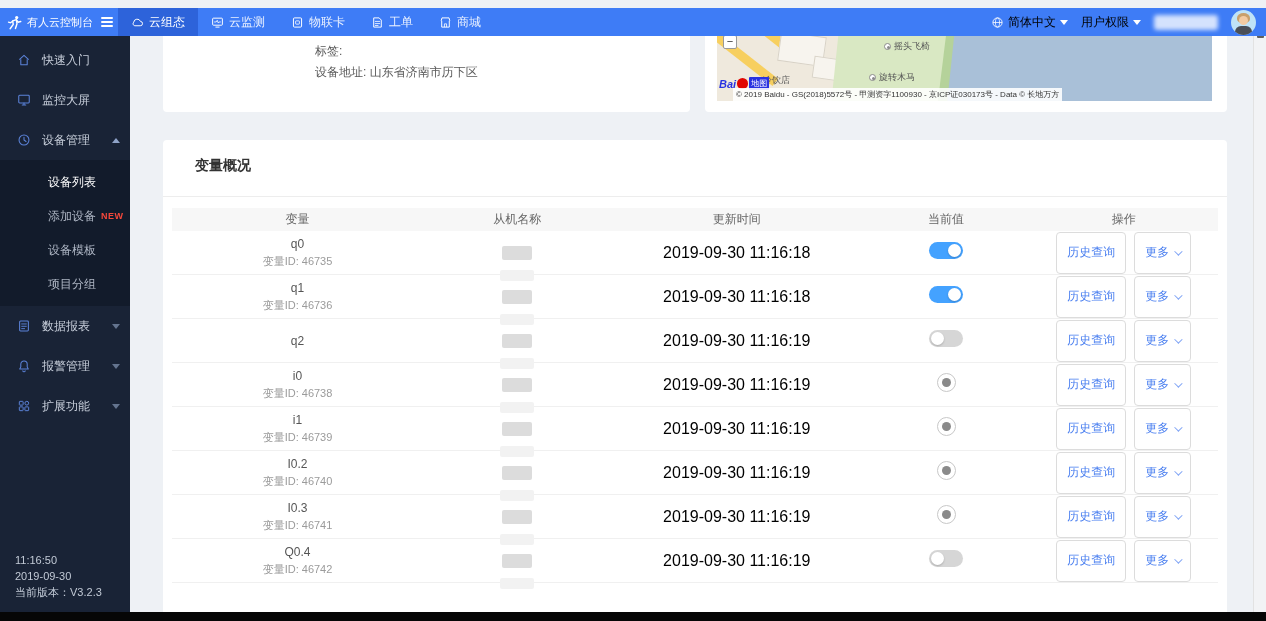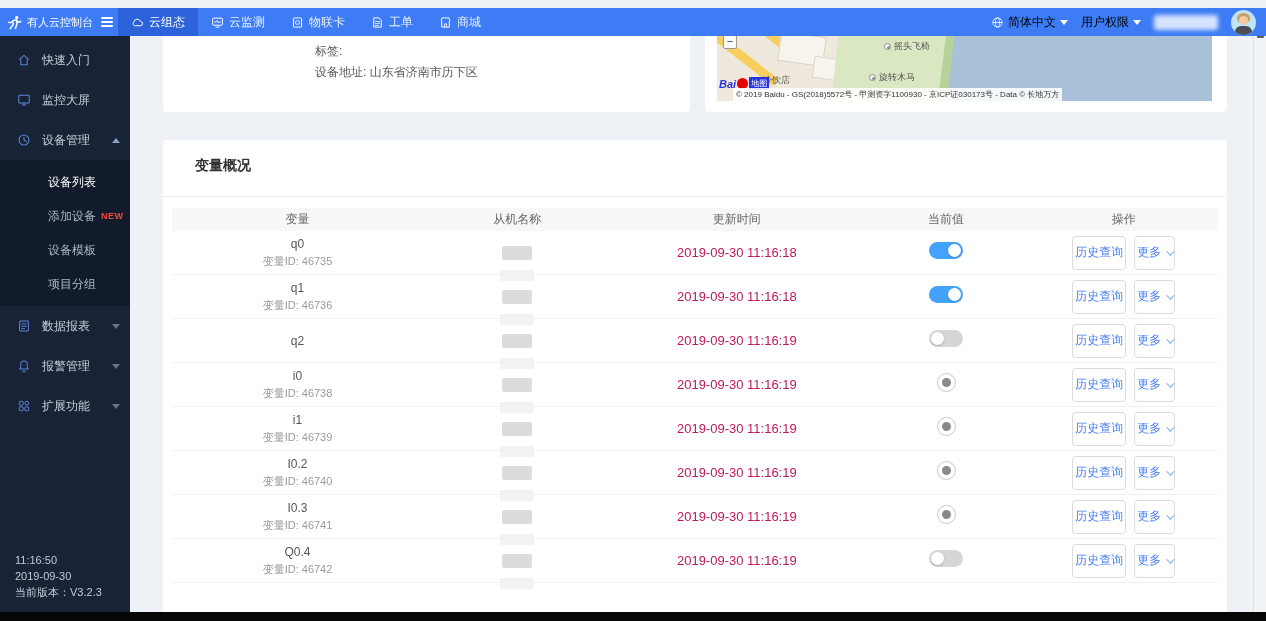--- a/index.html
+++ b/index.html
@@ -78,35 +78,35 @@
   .col { text-align:center; }
   .c1 { width:24%;text-align:center; } .c2 { width:18%; } .c3 { width:24%; } .c4 { width:16%; } .c5 { width:18%; }
   .tbody { margin:0 9px; }
   .vrow { height:44px; display:flex; align-items:center; border-bottom:1px solid #f0f0f0; }
   .name-cell { line-height:14px; }
   .vname { font-size:12px; color:#555; }
   .vid { font-size:11px; color:#9b9b9b; margin-top:3px; }
   .slave-wrap { position:relative; height:44px; display:flex; align-items:center; justify-content:center; }
   .slave-box { width:30px; height:14px; border-radius:2px; background:#dcdcdc; }
   .slave-wrap::after { content:""; position:absolute; left:50%; bottom:-6px; transform:translateX(-50%); width:34px; height:11px; background:#f2f2f2; border-radius:2px; }
-  .time-cell { font-size:13px; color:#be185d; }
+  .time-cell { font-size:16px; color:#000000; }
 
   .ctrl { display:inline-block; }
   .toggle { width:34px; height:17px; border-radius:9px; position:relative; display:none; cursor:pointer; }
   .toggle::after { content:""; position:absolute; top:2px; width:13px; height:13px; border-radius:50%; background:#fff; box-shadow:0 1px 2px rgba(0,0,0,.2); }
   .radio-ind { width:19px; height:19px; border:1px solid #c8c8c8; border-radius:50%; background:#fff; position:relative; display:none; }
   .radio-ind::after { content:""; position:absolute; left:4px; top:4px; width:9px; height:9px; border-radius:50%; background:#8a8a8a; }
   .val.toggle-on .toggle { display:inline-block; background:#44a2ff; }
   .val.toggle-on .toggle::after { right:2px; }
   .val.toggle-off .toggle { display:inline-block; background:#d6d6d6; }
   .val.toggle-off .toggle::after { left:2px; }
   .val.radio .radio-ind { display:inline-block; }
 
   .act-cell { display:flex; justify-content:center; gap:8px; }
-  .btn { height:34px; padding:0 2px; background:#fff; border:1px solid #dcdcdc; border-radius:4px; font-size:12px; color:#4a7ff0; display:flex; align-items:center; gap:5px; cursor:pointer; font-family:inherit; }
+  .btn { height:42px; padding:0 10px; background:#fff; border:1px solid #dcdcdc; border-radius:4px; font-size:12px; color:#4a7ff0; display:flex; align-items:center; gap:5px; cursor:pointer; font-family:inherit; }
   .chev { width:6px; height:6px; border-right:1.4px solid #7fa3f5; border-bottom:1.4px solid #7fa3f5; transform:rotate(45deg) translateY(-2px); }
 
   
   .scrollbar { position:absolute; right:0; top:28px; width:13px; height:584px; background:#f2f3f5; border-left:1px solid #e2e2e2; z-index:35; }
   .scroll-thumb { width:7px; height:7px; background:#5f5f5f; margin:3px auto 0; border-radius:1px; }
   .bottombar { position:absolute; left:0; top:612px; width:1266px; height:9px; background:#060606; z-index:50; }
 </style>
 </head>
 <body>
 

